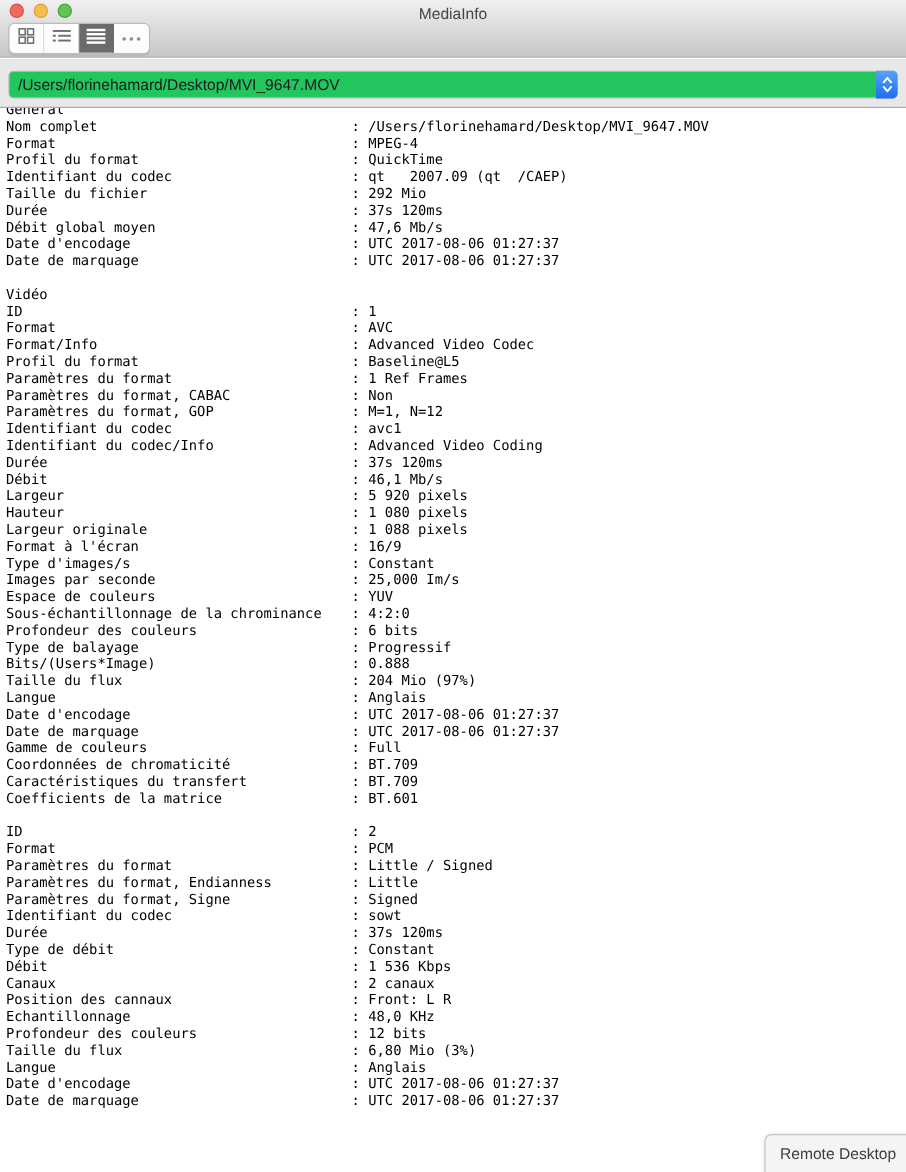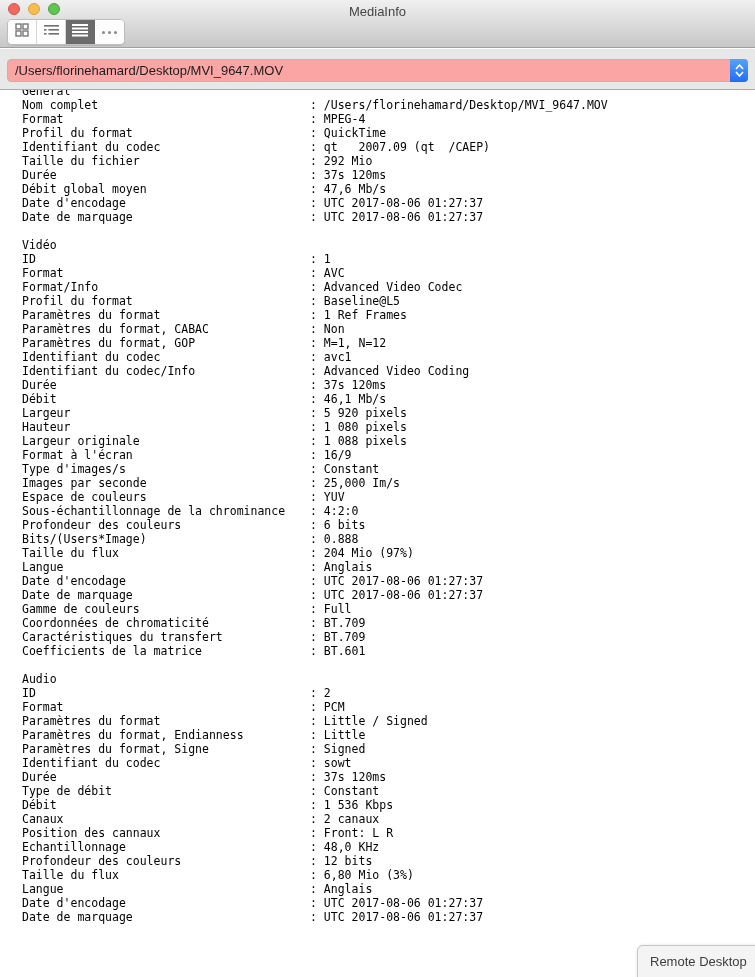--- a/index.html
+++ b/index.html
@@ -37,40 +37,40 @@
   .dots { display:flex; gap:3px; }
   .dots i { width:3px; height:3px; border-radius:50%; background:#8a8a8a; display:block; }
 
   
   .pathbar {
     position:absolute; left:0; top:49px; width:755px; height:41px;
     background:#e8e8e8; border-bottom:1px solid #ababab;
   }
   .combo {
     position:absolute; left:7px; right:7px; top:10px; height:23px;
-    background:#fca5a5; border:1px solid #b6b6b6; border-radius:4px;
+    background:#22c55e; border:1px solid #b6b6b6; border-radius:4px;
   }
   .combo-text {
     position:absolute; left:7px; top:0; right:22px; line-height:21px;
     font-size:13px; color:#1c1c1c; white-space:nowrap; overflow:hidden;
   }
   .stepper {
     position:absolute; right:-1px; top:-1px; bottom:-1px; width:18px;
     background:linear-gradient(#55a3f8, #1f6ef2);
     border-radius:0 4px 4px 0;
     display:flex; flex-direction:column; align-items:center; justify-content:center; gap:1px;
   }
 
   
   .content {
     position:absolute; left:0; top:90px; width:755px; bottom:0;
     background:#fff; overflow:hidden;
     font-family:"DejaVu Sans Mono", monospace;
     font-size:11.5px; line-height:14px; color:#000;
-    padding-left:22px;
+    padding-left:5px;
   }
   .content .row { display:flex; height:14px; white-space:pre; }
   .content .row:first-child { margin-top:-6px; }
   .content .lbl { width:288px; flex:0 0 288px; white-space:pre; overflow:hidden; }
   .content .val { white-space:pre; }
   .content .header { white-space:pre; }
   .content .blank { height:14px; }
 
   
   .remote-tab {
@@ -175,31 +175,31 @@
       <div class="row"><span class="lbl">Débit</span><span class="val">: 46,1 Mb/s</span></div>
       <div class="row"><span class="lbl">Largeur</span><span class="val">: 5 920 pixels</span></div>
       <div class="row"><span class="lbl">Hauteur</span><span class="val">: 1 080 pixels</span></div>
       <div class="row"><span class="lbl">Largeur originale</span><span class="val">: 1 088 pixels</span></div>
       <div class="row"><span class="lbl">Format à l'écran</span><span class="val">: 16/9</span></div>
       <div class="row"><span class="lbl">Type d'images/s</span><span class="val">: Constant</span></div>
       <div class="row"><span class="lbl">Images par seconde</span><span class="val">: 25,000 Im/s</span></div>
       <div class="row"><span class="lbl">Espace de couleurs</span><span class="val">: YUV</span></div>
       <div class="row"><span class="lbl">Sous-échantillonnage de la chrominance</span><span class="val">: 4:2:0</span></div>
       <div class="row"><span class="lbl">Profondeur des couleurs</span><span class="val">: 6 bits</span></div>
+      <div class="row"><span class="lbl">Type de balayage</span><span class="val">: Progressif</span></div>
       <div class="row"><span class="lbl">Bits/(Users*Image)</span><span class="val">: 0.888</span></div>
       <div class="row"><span class="lbl">Taille du flux</span><span class="val">: 204 Mio (97%)</span></div>
       <div class="row"><span class="lbl">Langue</span><span class="val">: Anglais</span></div>
       <div class="row"><span class="lbl">Date d'encodage</span><span class="val">: UTC 2017-08-06 01:27:37</span></div>
       <div class="row"><span class="lbl">Date de marquage</span><span class="val">: UTC 2017-08-06 01:27:37</span></div>
       <div class="row"><span class="lbl">Gamme de couleurs</span><span class="val">: Full</span></div>
       <div class="row"><span class="lbl">Coordonnées de chromaticité</span><span class="val">: BT.709</span></div>
       <div class="row"><span class="lbl">Caractéristiques du transfert</span><span class="val">: BT.709</span></div>
       <div class="row"><span class="lbl">Coefficients de la matrice</span><span class="val">: BT.601</span></div>
       <div class="blank"></div>
-      <div class="row header">Audio</div>
       <div class="row"><span class="lbl">ID</span><span class="val">: 2</span></div>
       <div class="row"><span class="lbl">Format</span><span class="val">: PCM</span></div>
       <div class="row"><span class="lbl">Paramètres du format</span><span class="val">: Little / Signed</span></div>
       <div class="row"><span class="lbl">Paramètres du format, Endianness</span><span class="val">: Little</span></div>
       <div class="row"><span class="lbl">Paramètres du format, Signe</span><span class="val">: Signed</span></div>
       <div class="row"><span class="lbl">Identifiant du codec</span><span class="val">: sowt</span></div>
       <div class="row"><span class="lbl">Durée</span><span class="val">: 37s 120ms</span></div>
       <div class="row"><span class="lbl">Type de débit</span><span class="val">: Constant</span></div>
       <div class="row"><span class="lbl">Débit</span><span class="val">: 1 536 Kbps</span></div>
       <div class="row"><span class="lbl">Canaux</span><span class="val">: 2 canaux</span></div>

